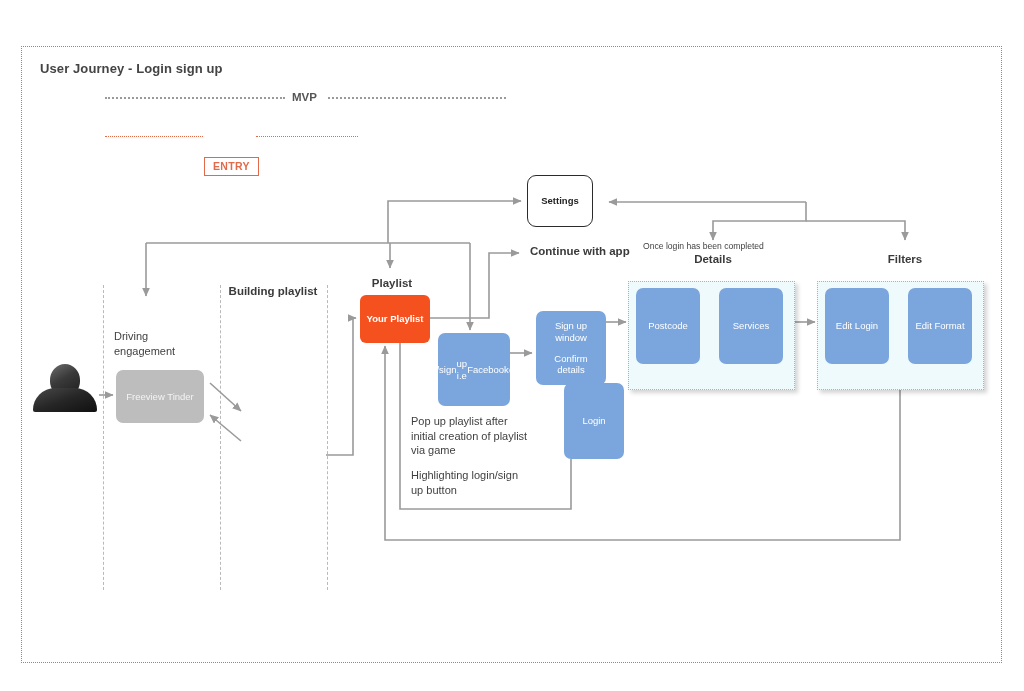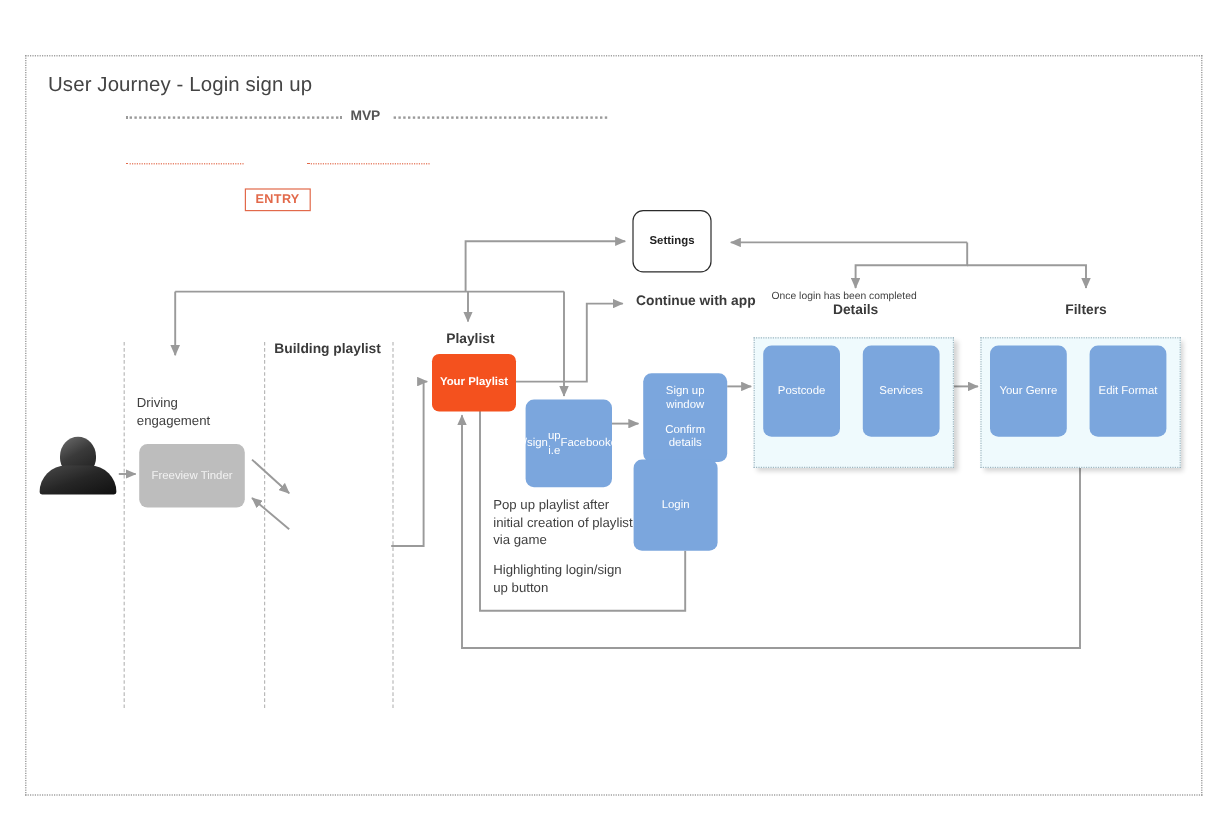--- a/index.html
+++ b/index.html
@@ -4,21 +4,21 @@
 <style>
   html,body{margin:0;padding:0;background:#ffffff;}
   body{width:1024px;height:691px;position:relative;overflow:hidden;
        font-family:"Liberation Sans","DejaVu Sans",sans-serif;color:#3a3a3a;}
   #canvas{position:absolute;left:0;top:0;width:1024px;height:691px;}
   svg.wires{position:absolute;left:0;top:0;width:1024px;height:691px;pointer-events:none;}
 
   .frame{position:absolute;left:21px;top:46px;width:981px;height:617px;
          border:1px dotted #8a8a8a;box-sizing:border-box;background:#fff;}
 
-  .ttl{position:absolute;font-weight:normal;font-size:17px;color:#444;letter-spacing:.1px;}
+  .ttl{position:absolute;font-weight:bold;font-size:13px;color:#444;letter-spacing:.1px;}
 
   .lane{position:absolute;width:0;border-left:1px dashed #b9b9b9;}
 
   .mvp-lab{position:absolute;font-weight:bold;font-size:11.5px;color:#555;}
   .dotline{position:absolute;height:0;border-top:2px dotted #9a9a9a;}
   .dotline-o{position:absolute;height:0;border-top:1px dotted #e2694a;}
   .entry{position:absolute;border:1px solid #e2694a;color:#e2694a;
          font-weight:bold;font-size:10.5px;padding:2px 8px 3px 8px;background:#fff;
          letter-spacing:.3px;margin-top:30px;}
 
@@ -161,34 +161,34 @@
   </div>
 
   <div class="node n-blue" style="left:536px;top:285px;width:70px;height:74px;flex-direction:column;margin-top:26px;">
     <span>Sign up</span>
     <span>window</span>
     <span style="height:9px;"></span>
     <span>Confirm</span>
     <span>details</span>
   </div>
 
-  <div class="node n-blue" style="left:528px;top:383px;width:70px;height:76px;">
+  <div class="node n-blue" style="left:564px;top:383px;width:60px;height:76px;">
     <span>Login</span>
   </div>
 
   <div class="node n-white" style="left:527px;top:175px;width:66px;height:52px;">
     <span>Settings</span>
   </div>
 
   <div class="node n-blue" style="left:636px;top:288px;width:64px;height:76px;">
     <span>Postcode</span>
   </div>
   <div class="node n-blue" style="left:719px;top:288px;width:64px;height:76px;">
     <span>Services</span>
   </div>
   <div class="node n-blue" style="left:825px;top:288px;width:64px;height:76px;">
-    <span>Your Genre</span>
+    <span>Edit Login</span>
   </div>
   <div class="node n-blue" style="left:908px;top:288px;width:64px;height:76px;">
     <span>Edit Format</span>
   </div>
 
 </div>
 
 </body></html>

